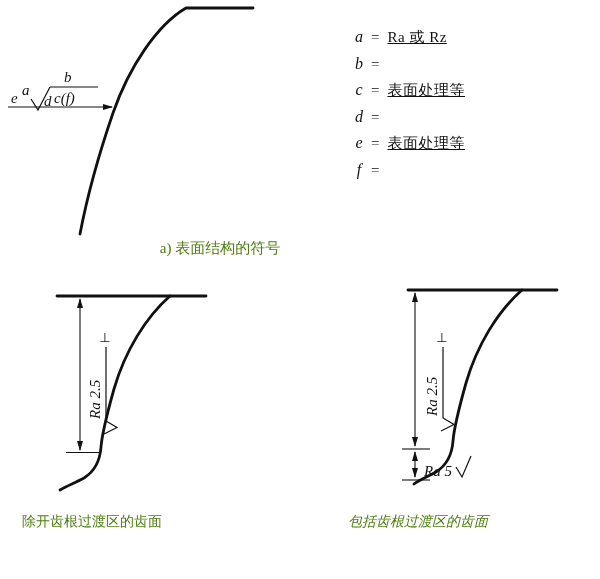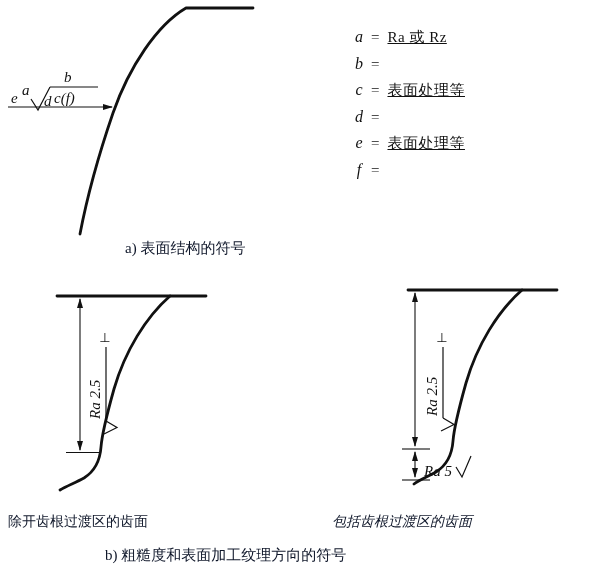--- a/index.html
+++ b/index.html
@@ -5,21 +5,21 @@
   html,body{margin:0;padding:0;background:#fff;}
   .canvas{position:relative;width:600px;height:579px;background:#fff;overflow:hidden;
           font-family:"Liberation Serif",serif;color:#111;}
   .canvas svg{position:absolute;left:0;top:0;}
   .stroke-bold{stroke:#111;stroke-width:2.8;fill:none;stroke-linecap:round;stroke-linejoin:round;}
   .stroke-thin{stroke:#111;stroke-width:1.2;fill:none;}
   .stroke-dim{stroke:#111;stroke-width:1.1;fill:none;}
   .sym-text{font:italic 15px "Liberation Serif",serif;fill:#111;}
   .rough-text{font:italic 15px "Liberation Serif",serif;fill:#111;}
   .perp-text{font:13px "DejaVu Sans",sans-serif;fill:#111;}
-  .cap{position:absolute;text-align:left;color:#0f172a;}
+  .cap{position:absolute;text-align:center;color:#4d7c0f;}
   .cap-a{left:125px;top:239px;width:190px;font-size:15px;}
   .cap-left{left:8px;top:513px;width:168px;font-size:14px;}
   .cap-right{left:332px;top:513px;width:172px;font-size:14px;font-style:italic;}
   .cap-b{left:105px;top:546px;width:390px;font-size:15px;}
   .legend{position:absolute;left:352px;top:28px;}
   .legend-row{display:flex;align-items:baseline;height:26.5px;font-size:15px;}
   .lkey{font-style:italic;width:14px;text-align:center;font-size:16px;}
   .leq{margin:0 8px 0 5px;}
   .ldesc{letter-spacing:.5px;text-decoration:underline;}
 </style>
@@ -94,14 +94,13 @@
     </div>
     <div class="legend-row">
       <span class="lkey">f</span>
       <span class="leq">=</span>
     </div>
   </div>
 
   <div class="cap cap-a">a) 表面结构的符号</div>
   <div class="cap cap-left">除开齿根过渡区的齿面</div>
   <div class="cap cap-right">包括齿根过渡区的齿面</div>
-  <div class="cap cap-b">b) 粗糙度和表面加工纹理方向的符号</div>
 </div>
 
 </body></html>

